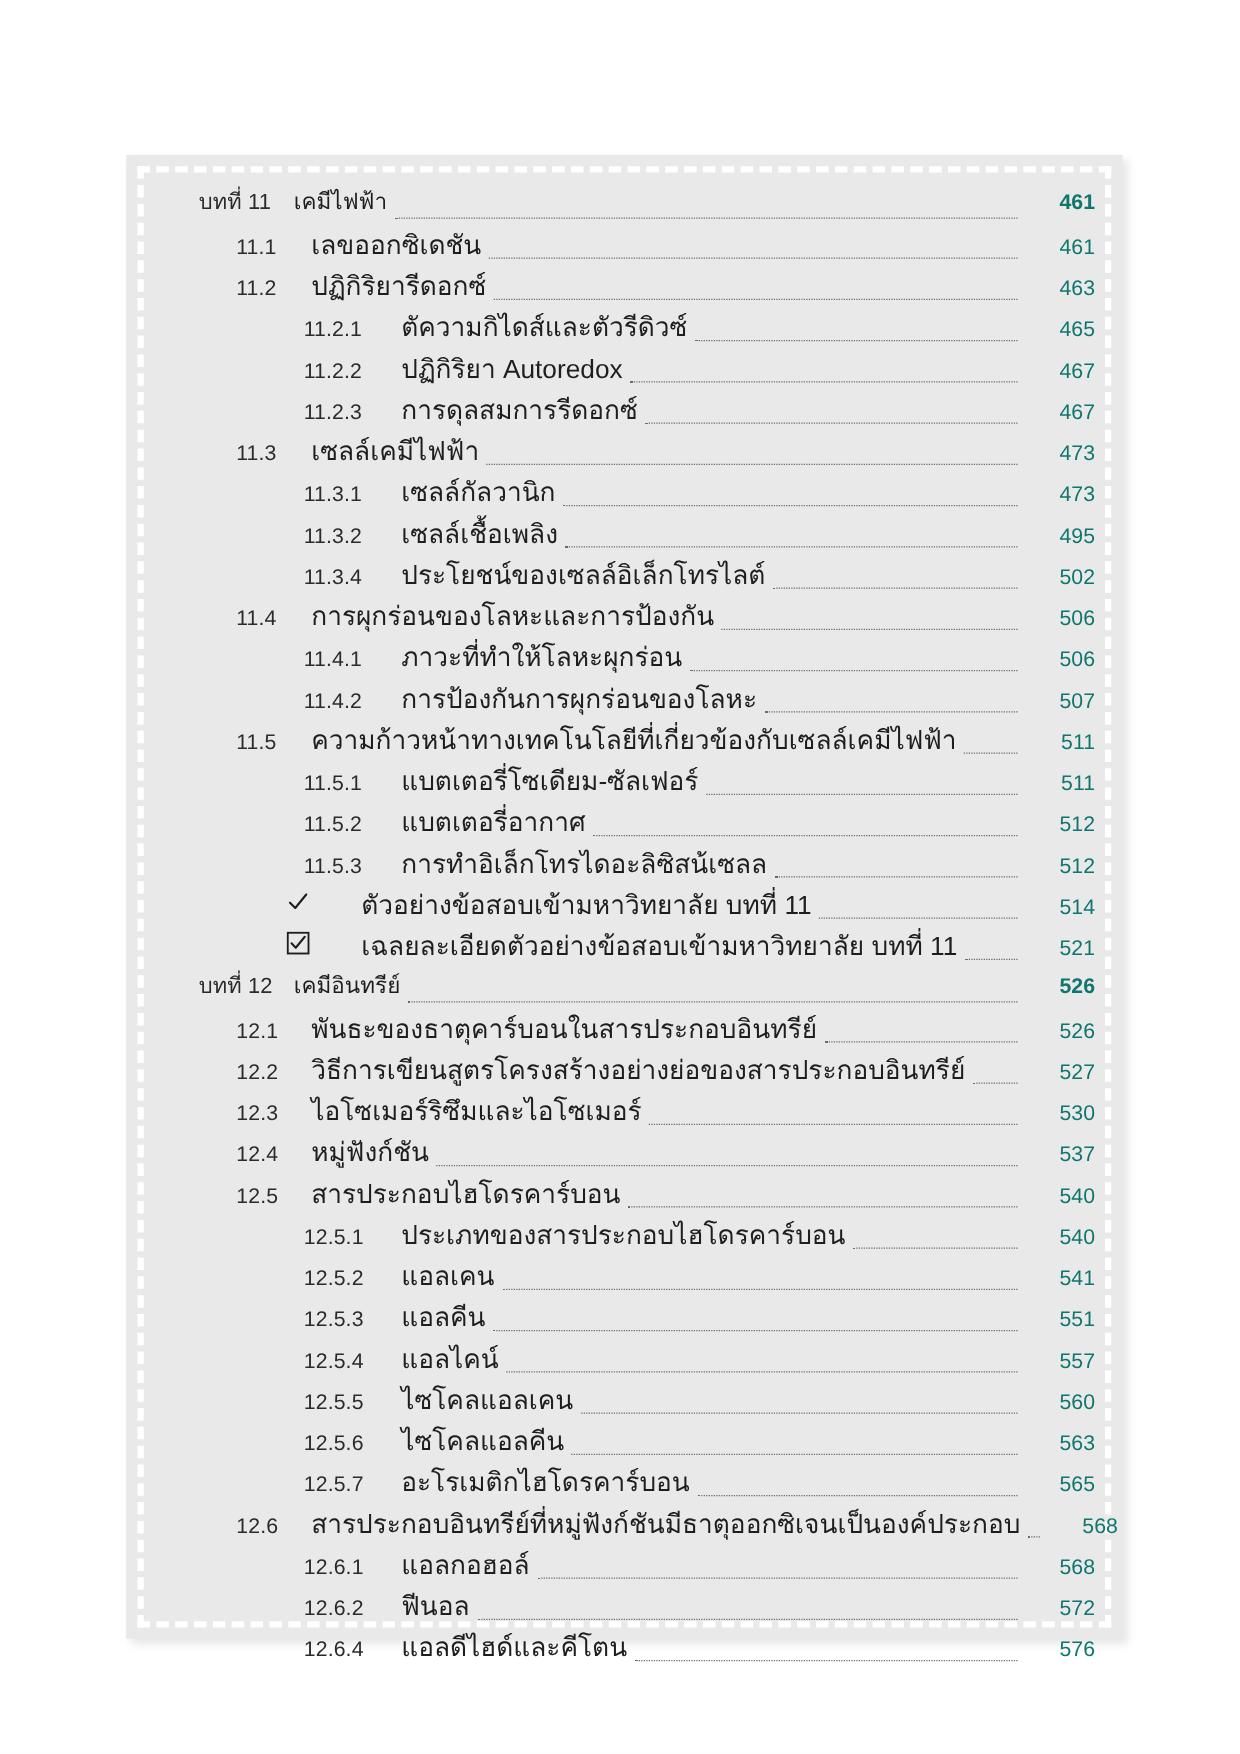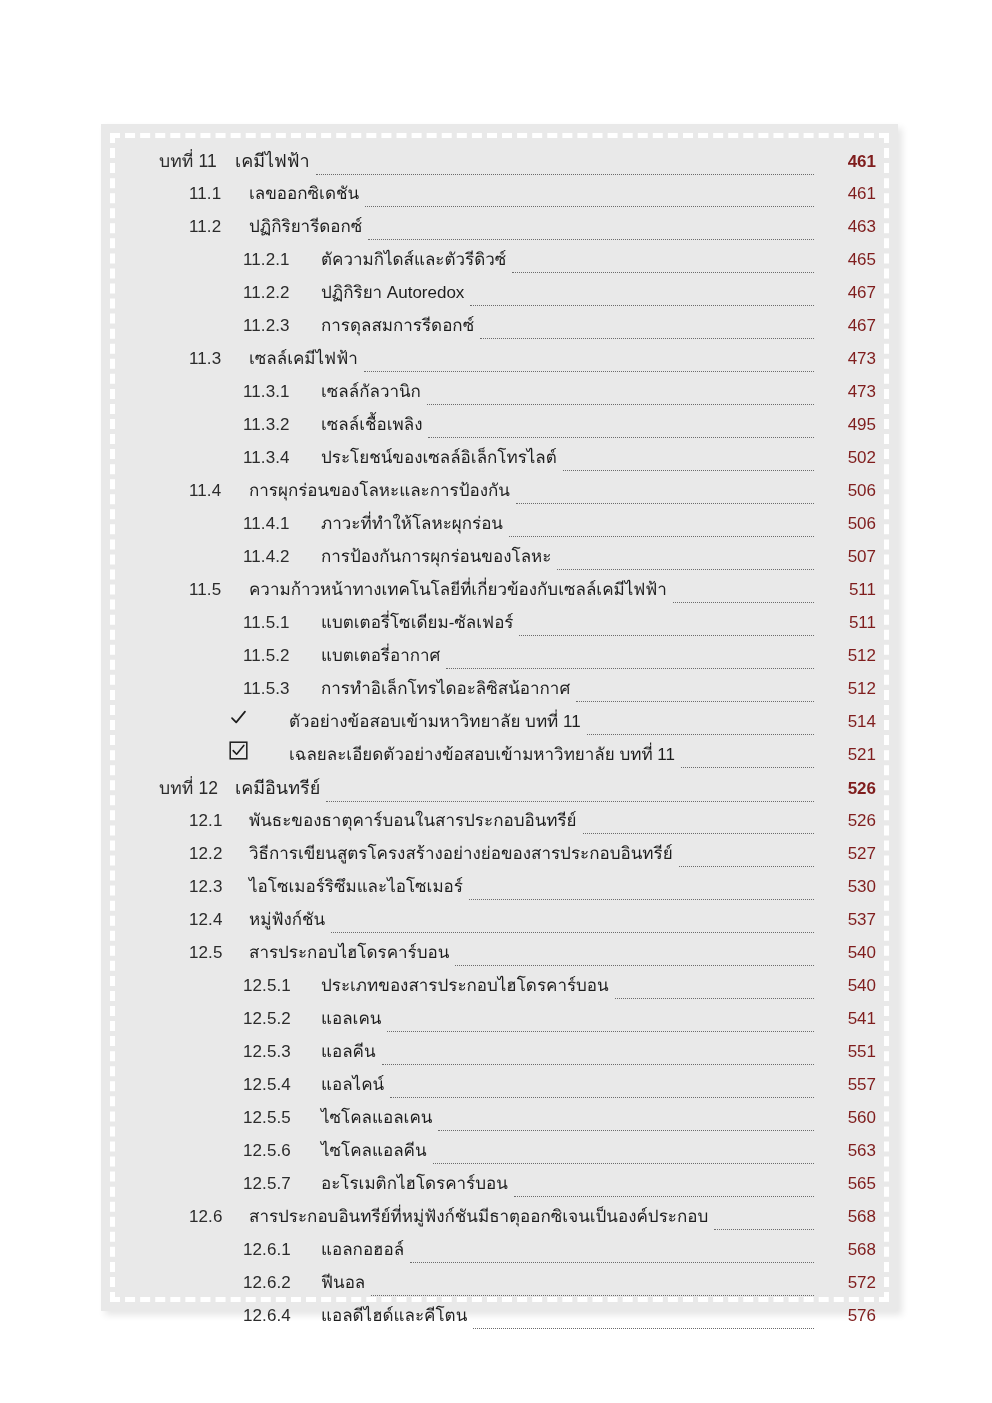--- a/index.html
+++ b/index.html
@@ -55,21 +55,21 @@
   .num {
     flex: 0 0 auto;
     color: #2b2b2b;
     font-size: 17px;
     letter-spacing: 0.1px;
   }
 
   .title {
     flex: 0 0 auto;
     color: #1e1e1e;
-    font-size: 17px;
+    font-size: 21px;
     padding-right: 6px;
   }
 
   .leader {
     flex: 1 1 auto;
     position: relative;
     min-width: 10px;
     height: 1px;
     align-self: flex-end;
     margin-bottom: 5px;
@@ -78,21 +78,21 @@
     content: "";
     position: absolute;
     left: 0; right: 0;
     bottom: 0;
     border-bottom: 1px dotted #6b6b6b;
   }
 
   .pageno {
     flex: 0 0 54px;
     text-align: right;
-    color: #7f1d1d;
+    color: #0f766e;
     font-size: 17px;
     padding-left: 8px;
   }
 
   
   .lvl-chapter .num {
     font-weight: normal;
     font-size: 17.5px;
     width: 76px;
     margin-left: 36px;
@@ -231,21 +231,21 @@
         <span class="pageno">511</span>
       </div>
       <div class="row lvl-sub">
         <span class="num">11.5.2</span>
         <span class="title">แบตเตอรี่อากาศ</span>
         <span class="leader"></span>
         <span class="pageno">512</span>
       </div>
       <div class="row lvl-sub">
         <span class="num">11.5.3</span>
-        <span class="title">การทำอิเล็กโทรไดอะลิซิสน้อากาศ</span>
+        <span class="title">การทำอิเล็กโทรไดอะลิซิสน้เซลล</span>
         <span class="leader"></span>
         <span class="pageno">512</span>
       </div>
       <div class="row lvl-marker">
         <span class="marker-cell">
           <span class="check-icon">
             <svg width="19" height="19" viewBox="0 0 19 19" aria-hidden="true">
               <path d="M3 10.2 L7.2 14.4 L16 3.6" fill="none" stroke="#1e1e1e" stroke-width="1.7" stroke-linecap="round" stroke-linejoin="round"></path>
             </svg>
           </span>

